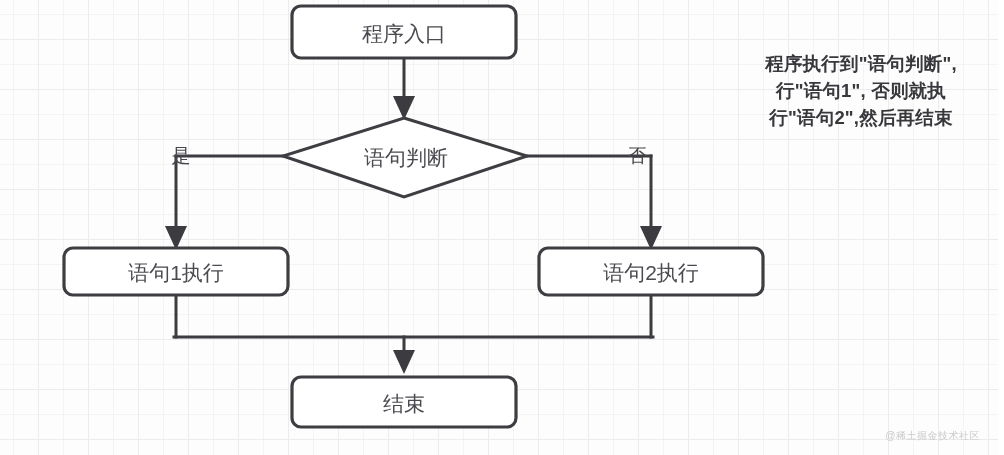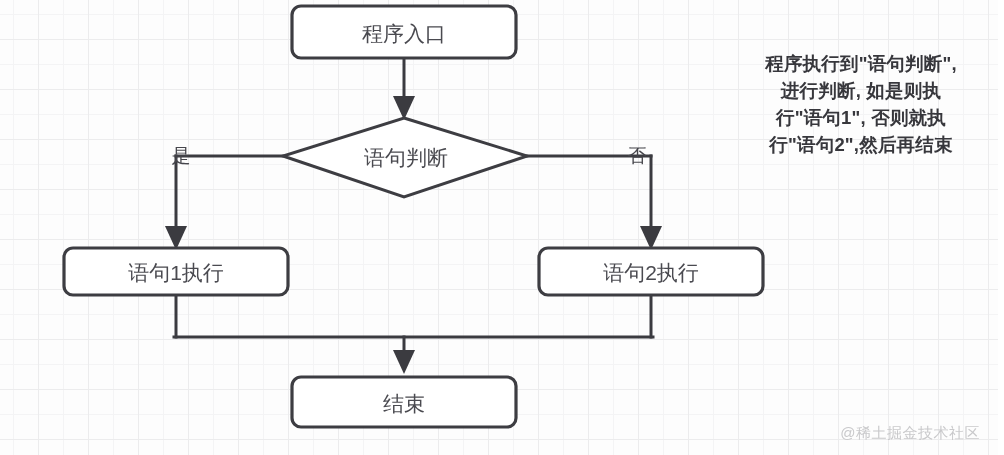--- a/index.html
+++ b/index.html
@@ -88,21 +88,21 @@
     line-height: 27px;
     letter-spacing: 0.2px;
   }
   #annotation .ann-line { display: block; white-space: nowrap; }
   #watermark {
     position: absolute;
     right: 18px;
     bottom: 12px;
     color: #c9c9cb;
     font-family: "Liberation Sans", "DejaVu Sans", sans-serif;
-    font-size: 15px;
+    font-size: 10px;
     letter-spacing: 0.5px;
   }
 </style>
 </head>
 <body>
 
 <div id="canvas">
 
   <div id="grid2"></div>
   <div id="grid"></div>
@@ -158,20 +158,19 @@
       <rect class="node-shape" x="292" y="377" width="224" height="50" rx="9" ry="9"></rect>
       <text class="node-label" x="404" y="403">结束</text>
     </g>
 
     <text class="branch-label" x="181" y="155">是</text>
     <text class="branch-label" x="637" y="155">否</text>
   </svg>
 
   <div id="annotation">
     <span class="ann-line">程序执行到"语句判断",</span>
-    <span class="ann-line">进行判断, 如是则执</span>
     <span class="ann-line">行"语句1", 否则就执</span>
     <span class="ann-line">行"语句2",然后再结束</span>
   </div>
 
   <div id="watermark">@稀土掘金技术社区</div>
 
 </div>
 
 </body></html>

